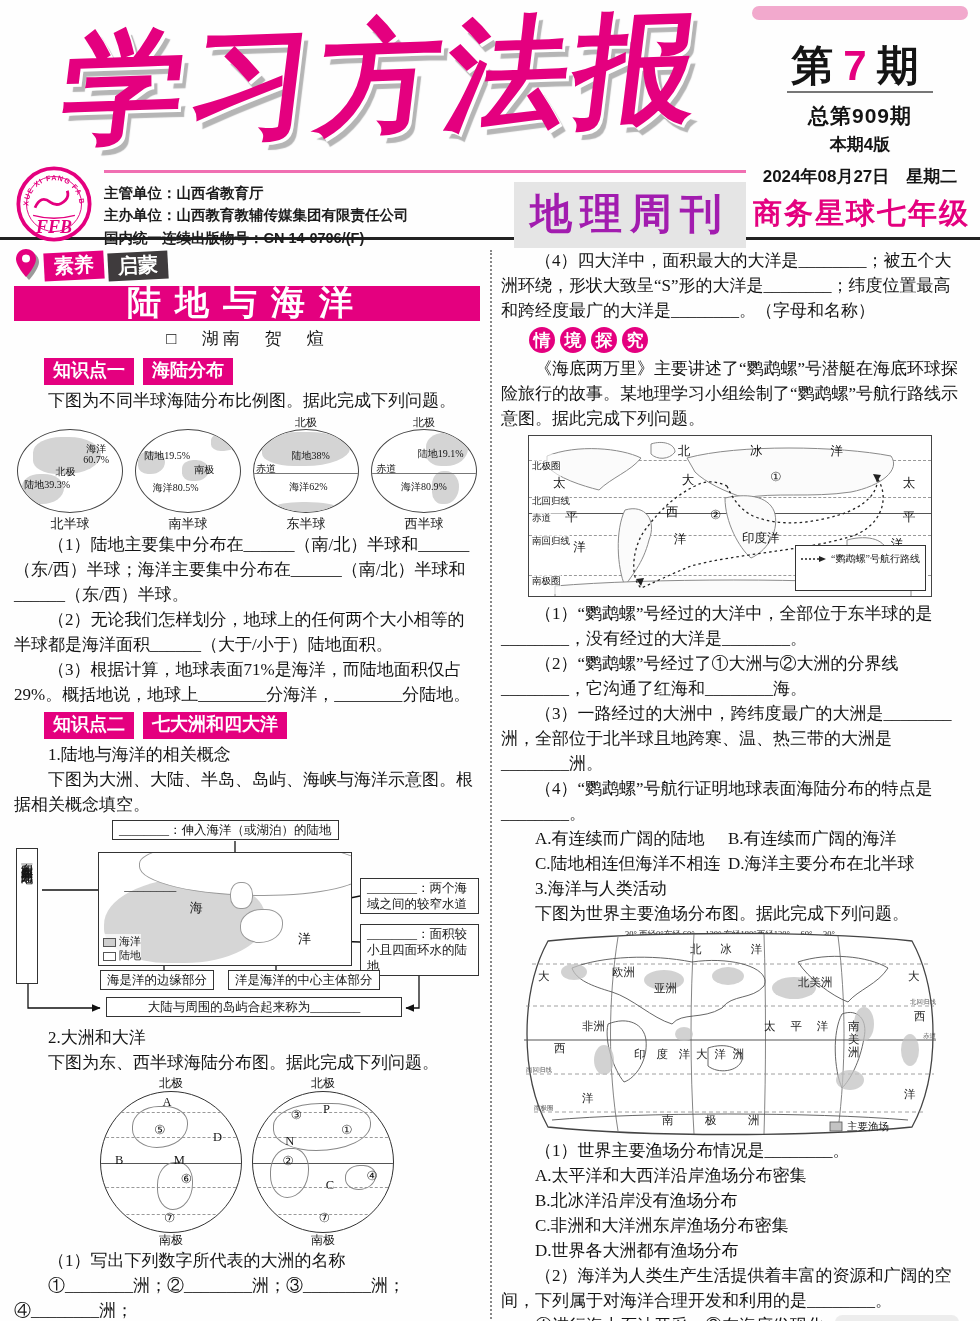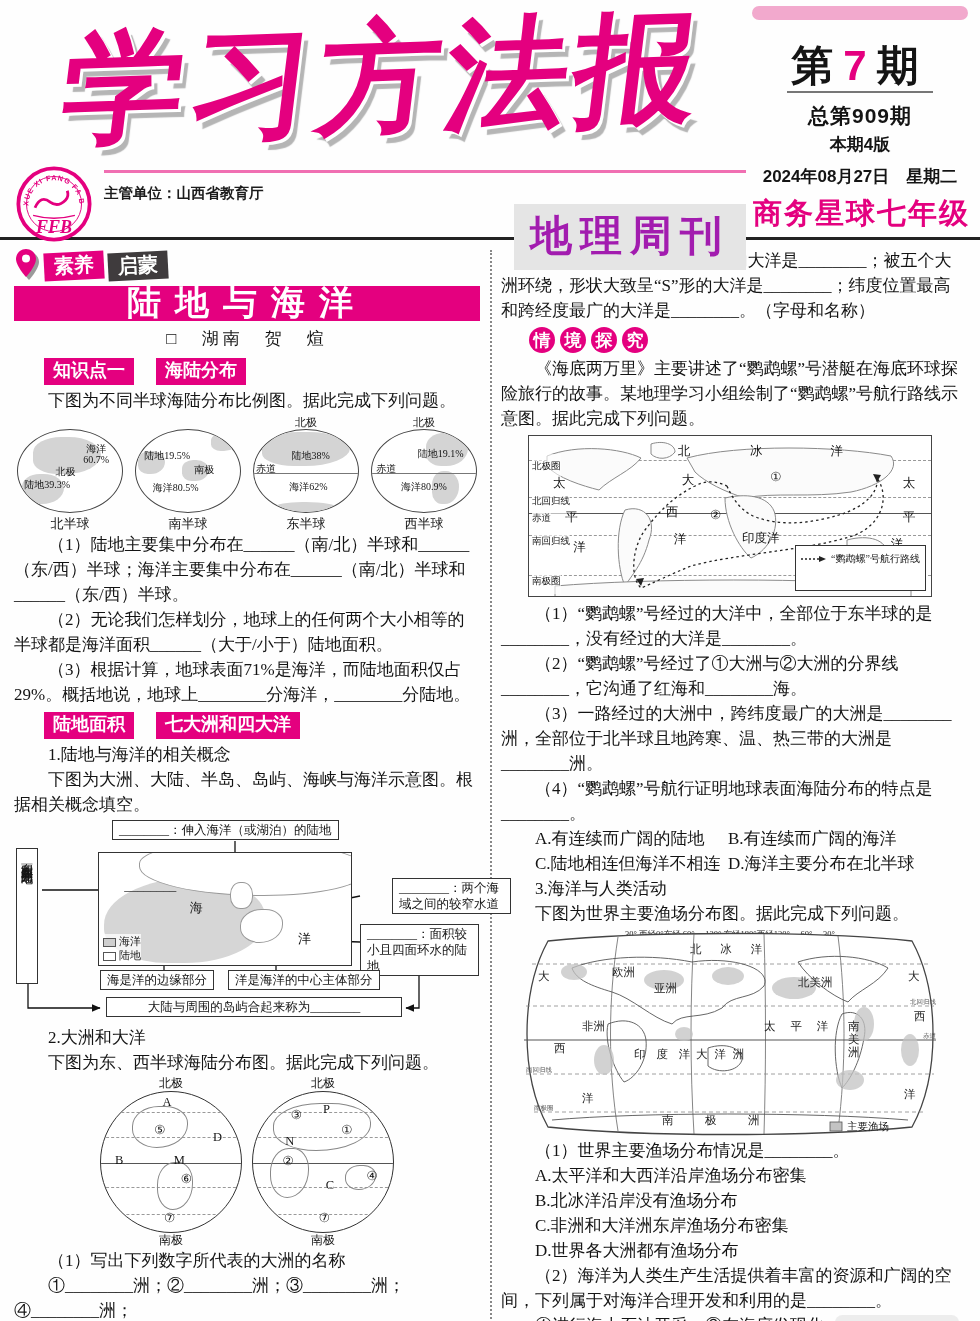--- a/index.html
+++ b/index.html
@@ -18,21 +18,21 @@
   .issue-bar { height:14px; background:#f2a9cd; border-radius:8px; }
   .issue-line { display:inline-block; margin-top:24px; font-size:42px; font-weight:bold;
     letter-spacing:10px; border-bottom:2px solid #777; padding:0 4px 3px; line-height:1.05; }
   .issue-line .num { color:#e4007f; }
   .issue-total { font-size:21px; font-weight:bold; margin-top:9px; letter-spacing:1px; }
   .issue-pages { font-size:17px; font-weight:bold; margin-top:3px; }
   .issue-date { font-size:17px; font-weight:bold; margin-top:9px; }
 
   .logo { position:absolute; left:16px; top:166px; width:76px; height:76px; }
   .pub-block { position:absolute; left:104px; top:170px; width:642px;
-    border-top:3px solid #f06fb2; padding-top:9px; display:flex; align-items:flex-start;flex-direction:column; }
+    border-top:3px solid #f06fb2; padding-top:9px; display:flex; align-items:flex-start; }
   .pub-info { font-family:"Liberation Sans", sans-serif; font-size:14.5px; font-weight:bold;
     line-height:1.55; color:#1c1c1c; }
   .section-box { margin-left:auto; background:#e5e5e5; font-family:"Liberation Sans", sans-serif;
     font-size:42px; font-weight:900; letter-spacing:8px; padding:4px 16px 6px; color:#a21caf; }
   .edition { position:absolute; right:10px; top:194px; color:#e4007f; font-size:29px;
     font-weight:900; font-family:"Liberation Sans", sans-serif; letter-spacing:2px; }
 
   
   .main { display:flex; padding:8px 12px 0 14px; }
   .col { font-size:17px; line-height:25px; }
@@ -44,21 +44,21 @@
   
   .suyang-row { display:flex; align-items:center; gap:4px; height:36px; }
   .pin { width:26px; height:34px; }
   .tagbox { font-family:"Liberation Sans", sans-serif; font-weight:bold; color:#fff;
     font-size:20px; padding:1px 10px 2px; transform:rotate(-3deg); }
   .tag-pink { background:#e4007f; }
   .tag-dark { background:#3f3b3d; }
   .headline { background:#e4007f; color:#fff; text-align:center; font-weight:bold;
     font-size:34px; letter-spacing:14px; padding:4px 0 6px; margin-top:2px; }
   .byline { text-align:center; font-size:17px; letter-spacing:4px; padding:5px 0 2px; }
-  .kp-row { display:flex; gap:22px; margin:5px 0 3px 30px; }
+  .kp-row { display:flex; gap:9px; margin:5px 0 3px 30px; }
   .kp-tag { background:#e4007f; color:#fff; font-family:"Liberation Sans", sans-serif;
     font-weight:bold; font-size:18px; padding:0 9px 2px; }
   .cbadge-row { display:flex; gap:5px; margin:4px 0 3px 28px; }
   .cbadge { width:26px; height:26px; border-radius:50%; background:#e4007f; color:#fff;
     font-family:"Liberation Sans", sans-serif; font-weight:bold; font-size:17px;
     display:flex; align-items:center; justify-content:center; }
 
   
   .globes { display:flex; justify-content:space-between; margin:2px 0 0; }
   .globe-wrap { width:112px; text-align:center; }
@@ -156,20 +156,22 @@
         <text font-size="7.6" fill="#e4007f" font-family="Liberation Sans, sans-serif" font-weight="bold" letter-spacing="1">
           <textPath href="#arcpath">XUE XI FANG FA BAO</textPath>
         </text>
         <text x="40" y="70" text-anchor="middle" font-size="19" font-weight="bold" fill="#e4007f" font-family="Liberation Serif, serif" font-style="italic">FFB</text>
       </svg>
     </div>
 
     <div class="pub-block">
       <div class="pub-info">
         <div>主管单位：山西省教育厅</div>
+        <div>主办单位：山西教育教辅传媒集团有限责任公司</div>
+        <div>国内统一连续出版物号：CN 14-0706/(F)</div>
       </div>
       <div class="section-box">地理周刊</div>
     </div>
 
     <div class="edition">商务星球七年级</div>
   </header>
 
   <div class="main">
 
     <div class="col col-left">
@@ -241,21 +243,21 @@
           </div>
           <div class="gcap">西半球</div>
         </div>
       </div>
 
       <p>（1）陆地主要集中分布在______（南/北）半球和______（东/西）半球；海洋主要集中分布在______（南/北）半球和______（东/西）半球。</p>
       <p>（2）无论我们怎样划分，地球上的任何两个大小相等的半球都是海洋面积______（大于/小于）陆地面积。</p>
       <p>（3）根据计算，地球表面71%是海洋，而陆地面积仅占29%。概括地说，地球上________分海洋，________分陆地。</p>
 
       <div class="kp-row">
-        <span class="kp-tag">陆地面积</span>
+        <span class="kp-tag">知识点二</span>
         <span class="kp-tag">七大洲和四大洋</span>
       </div>
       <p>1.陆地与海洋的相关概念</p>
       <p>下图为大洲、大陆、半岛、岛屿、海峡与海洋示意图。根据相关概念填空。</p>
 
       <div class="concept">
         <svg class="ovl" width="466" height="204">
           <defs>
               <marker id="ah" markerWidth="8" markerHeight="7" refX="6.5" refY="3" orient="auto">
             <path d="M0,0 L7,3 L0,6 z" fill="#111"></path>
@@ -280,21 +282,21 @@
           <div class="penin"></div>
           <div class="isle"></div>
           <span class="mlbl" style="left:10%;top:22%;">________</span>
           <span class="mlbl" style="left:36%;top:42%;">海</span>
           <span class="mlbl" style="left:79%;top:70%;">洋</span>
           <div class="map-legend">
             <div><span class="sq gray"></span><span>海洋</span></div>
             <div><span class="sq white"></span><span>陆地</span></div>
           </div>
         </div>
-        <div class="cbox" style="left:346px;top:58px;width:119px;margin-left:32px;">________：两个海域之间的较窄水道</div>
+        <div class="cbox" style="left:346px;top:58px;width:119px;">________：两个海域之间的较窄水道</div>
         <div class="cbox" style="left:346px;top:104px;width:119px;">________：面积较小且四面环水的陆地</div>
         <div class="cbox" style="left:86px;top:150px;">海是洋的边缘部分</div>
         <div class="cbox" style="left:214px;top:150px;">洋是海洋的中心主体部分</div>
         <div class="cbox" style="left:92px;top:177px;width:296px;text-align:center;">大陆与周围的岛屿合起来称为________</div>
       </div>
 
       <p>2.大洲和大洋</p>
       <p>下图为东、西半球海陆分布图。据此完成下列问题。</p>
 
       <div class="hemis">

